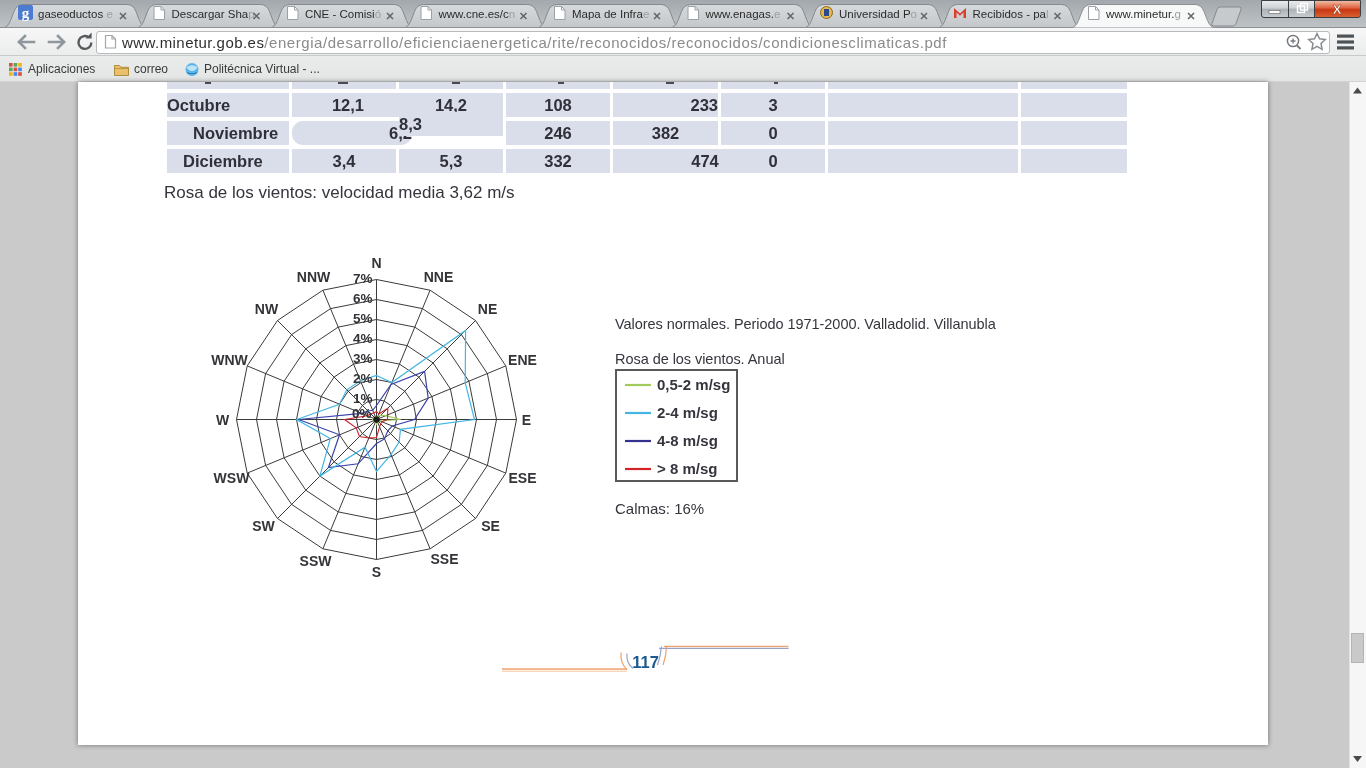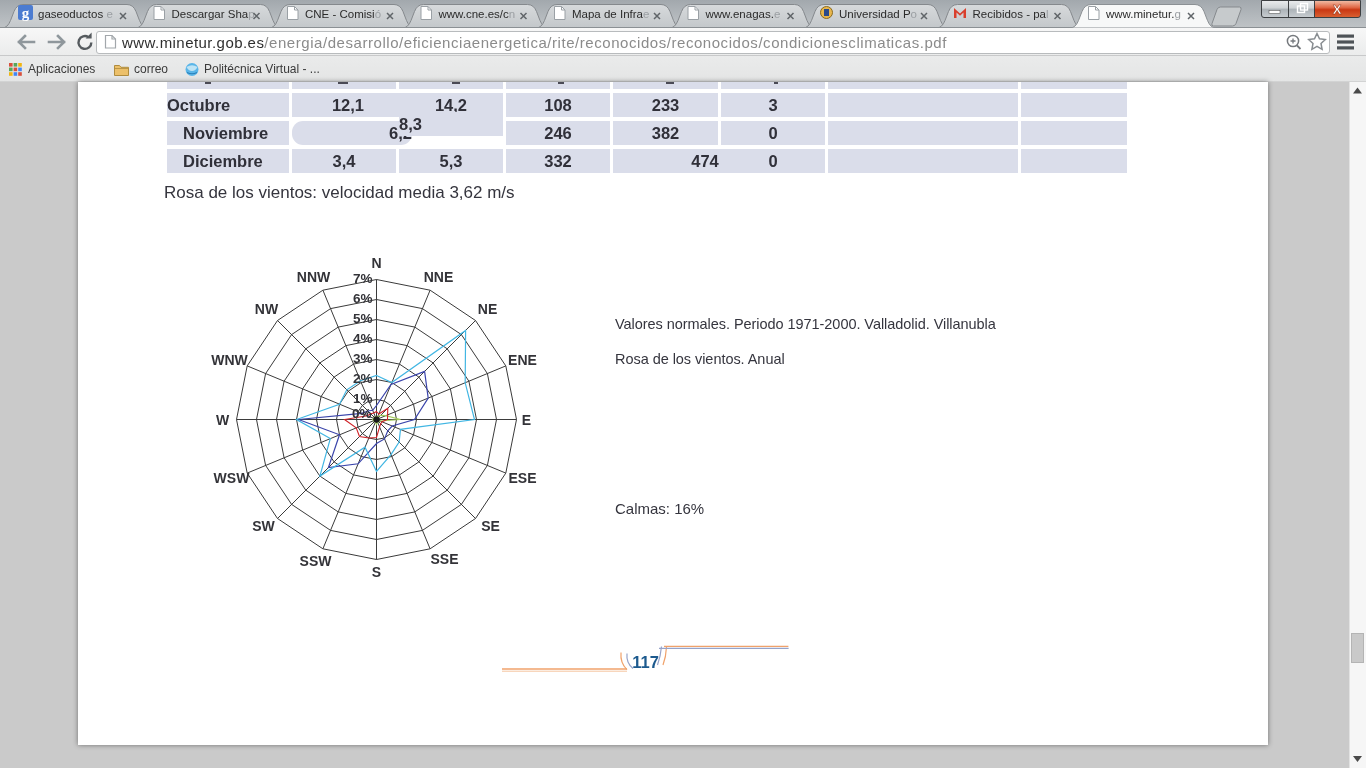--- a/index.html
+++ b/index.html
@@ -162,44 +162,55 @@
 <div class="abs" style="left:127px;top:0px;width:6px;height:2px;background:#4a4a55;"></div>
 <div class="abs" style="left:260px;top:0px;width:10px;height:2px;background:#4a4a55;"></div>
 <div class="abs" style="left:374px;top:0px;width:8px;height:2px;background:#4a4a55;"></div>
 <div class="abs" style="left:480px;top:0px;width:6px;height:2px;background:#4a4a55;"></div>
 <div class="abs" style="left:588px;top:0px;width:8px;height:2px;background:#4a4a55;"></div>
 <div class="abs" style="left:696px;top:0px;width:4px;height:2px;background:#4a4a55;"></div>
 <div class="cell" style="left:89px;top:11px;width:122px;text-align:left;"><span style="">Octubre</span></div>
 <div class="cell" style="left:214px;top:11px;width:112px;text-align:center;">12,1</div>
 <div class="cell" style="left:321px;top:11px;width:104px;text-align:center;">14,2</div>
 <div class="cell" style="left:428px;top:11px;width:104px;text-align:center;">108</div>
-<div class="cell" style="left:535px;top:11px;width:105px;text-align:center;">233</div>
+<div class="cell" style="left:535px;top:11px;width:105px;text-align:right;">233</div>
 <div class="cell" style="left:643px;top:11px;width:104px;text-align:center;">3</div>
 <div class="cell" style="left:750px;top:11px;width:190px;text-align:center;"></div>
 <div class="cell" style="left:943px;top:11px;width:106px;text-align:center;"></div>
-<div class="cell" style="left:89px;top:39px;width:122px;text-align:left;"><span style="padding-left:16px;">Noviembre</span></div>
+<div class="cell" style="left:89px;top:39px;width:122px;text-align:left;"><span style="padding-left:26px;">Noviembre</span></div>
 <div class="cell" style="left:214px;top:39px;width:120px;text-align:right;border-radius:11px;">6,2</div>
 <div class="cell" style="left:321px;top:30px;width:104px;text-align:left;">8,3</div>
 <div class="cell" style="left:428px;top:39px;width:104px;text-align:center;">246</div>
 <div class="cell" style="left:535px;top:39px;width:105px;text-align:center;">382</div>
 <div class="cell" style="left:643px;top:39px;width:104px;text-align:center;">0</div>
 <div class="cell" style="left:750px;top:39px;width:190px;text-align:center;"></div>
 <div class="cell" style="left:943px;top:39px;width:106px;text-align:center;"></div>
 <div class="cell" style="left:89px;top:67px;width:122px;text-align:left;"><span style="padding-left:16px;">Diciembre</span></div>
 <div class="cell" style="left:214px;top:67px;width:104px;text-align:center;">3,4</div>
 <div class="cell" style="left:321px;top:67px;width:104px;text-align:center;">5,3</div>
 <div class="cell" style="left:428px;top:67px;width:104px;text-align:center;">332</div>
 <div class="cell" style="left:535px;top:67px;width:90px;text-align:center;padding-left:47px;">474</div>
 <div class="cell" style="left:643px;top:67px;width:104px;text-align:center;">0</div>
 <div class="cell" style="left:750px;top:67px;width:190px;text-align:center;"></div>
 <div class="cell" style="left:943px;top:67px;width:106px;text-align:center;"></div>
 <div class="docbold abs" style="left:86px;top:101px;font-size:17px;">Rosa de los vientos: velocidad media 3,62 m/s</div>
 <div class="docbold abs" style="left:537px;top:234px;font-size:14.5px;letter-spacing:-0.05px;">Valores normales. Periodo 1971-2000. Valladolid. Villanubla</div>
 <div class="docbold abs" style="left:537px;top:253px;font-size:14.5px;letter-spacing:-0.05px;margin-top:16px;">Rosa de los vientos. Anual</div>
 <div class="docbold abs" style="left:537px;top:418px;font-size:15px;">Calmas: 16%</div>
+<div class="abs" style="left:537px;top:287px;width:123px;height:113px;border:2px solid #59595c;box-sizing:border-box;background:#fff;">
+<svg width="119" height="109" viewBox="0 0 119 109">
+<path d="M8,14 h26" stroke="#a3cb5c" stroke-width="2.2" fill="none"></path>
+<path d="M8,42 h26" stroke="#41b6e3" stroke-width="2.2" fill="none"></path>
+<path d="M8,70 h26" stroke="#34308d" stroke-width="2.2" fill="none"></path>
+<path d="M8,98 h26" stroke="#d42328" stroke-width="2.2" fill="none"></path>
+<text x="40" y="19" font-size="15" font-weight="bold" fill="#35353e" font-family="Liberation Sans,sans-serif">0,5-2 m/sg</text>
+<text x="40" y="47" font-size="15" font-weight="bold" fill="#35353e" font-family="Liberation Sans,sans-serif">2-4 m/sg</text>
+<text x="40" y="75" font-size="15" font-weight="bold" fill="#35353e" font-family="Liberation Sans,sans-serif">4-8 m/sg</text>
+<text x="40" y="103" font-size="15" font-weight="bold" fill="#35353e" font-family="Liberation Sans,sans-serif">&gt; 8 m/sg</text>
+</svg></div>
 <svg class="abs" style="left:122px;top:163px;" width="360" height="350" viewBox="200 245 360 350">
         <g transform="translate(0.5,0.5)">
 <g stroke="#3b3b3b" stroke-width="1" fill="none">
 <polygon points="376.0,399.0 383.7,400.5 390.1,404.9 394.5,411.3 396.0,419.0 394.5,426.7 390.1,433.1 383.7,437.5 376.0,439.0 368.3,437.5 361.9,433.1 357.5,426.7 356.0,419.0 357.5,411.3 361.9,404.9 368.3,400.5"></polygon>
 <polygon points="376.0,379.0 391.3,382.0 404.3,390.7 413.0,403.7 416.0,419.0 413.0,434.3 404.3,447.3 391.3,456.0 376.0,459.0 360.7,456.0 347.7,447.3 339.0,434.3 336.0,419.0 339.0,403.7 347.7,390.7 360.7,382.0"></polygon>
 <polygon points="376.0,359.0 399.0,363.6 418.4,376.6 431.4,396.0 436.0,419.0 431.4,442.0 418.4,461.4 399.0,474.4 376.0,479.0 353.0,474.4 333.6,461.4 320.6,442.0 316.0,419.0 320.6,396.0 333.6,376.6 353.0,363.6"></polygon>
 <polygon points="376.0,339.0 406.6,345.1 432.6,362.4 449.9,388.4 456.0,419.0 449.9,449.6 432.6,475.6 406.6,492.9 376.0,499.0 345.4,492.9 319.4,475.6 302.1,449.6 296.0,419.0 302.1,388.4 319.4,362.4 345.4,345.1"></polygon>
 <polygon points="376.0,319.0 414.3,326.6 446.7,348.3 468.4,380.7 476.0,419.0 468.4,457.3 446.7,489.7 414.3,511.4 376.0,519.0 337.7,511.4 305.3,489.7 283.6,457.3 276.0,419.0 283.6,380.7 305.3,348.3 337.7,326.6"></polygon>
 <polygon points="376.0,299.0 421.9,308.1 460.9,334.1 486.9,373.1 496.0,419.0 486.9,464.9 460.9,503.9 421.9,529.9 376.0,539.0 330.1,529.9 291.1,503.9 265.1,464.9 256.0,419.0 265.1,373.1 291.1,334.1 330.1,308.1"></polygon>
 <polygon points="376.0,279.0 429.6,289.7 475.0,320.0 505.3,365.4 516.0,419.0 505.3,472.6 475.0,518.0 429.6,548.3 376.0,559.0 322.4,548.3 277.0,518.0 246.7,472.6 236.0,419.0 246.7,365.4 277.0,320.0 322.4,289.7"></polygon>

